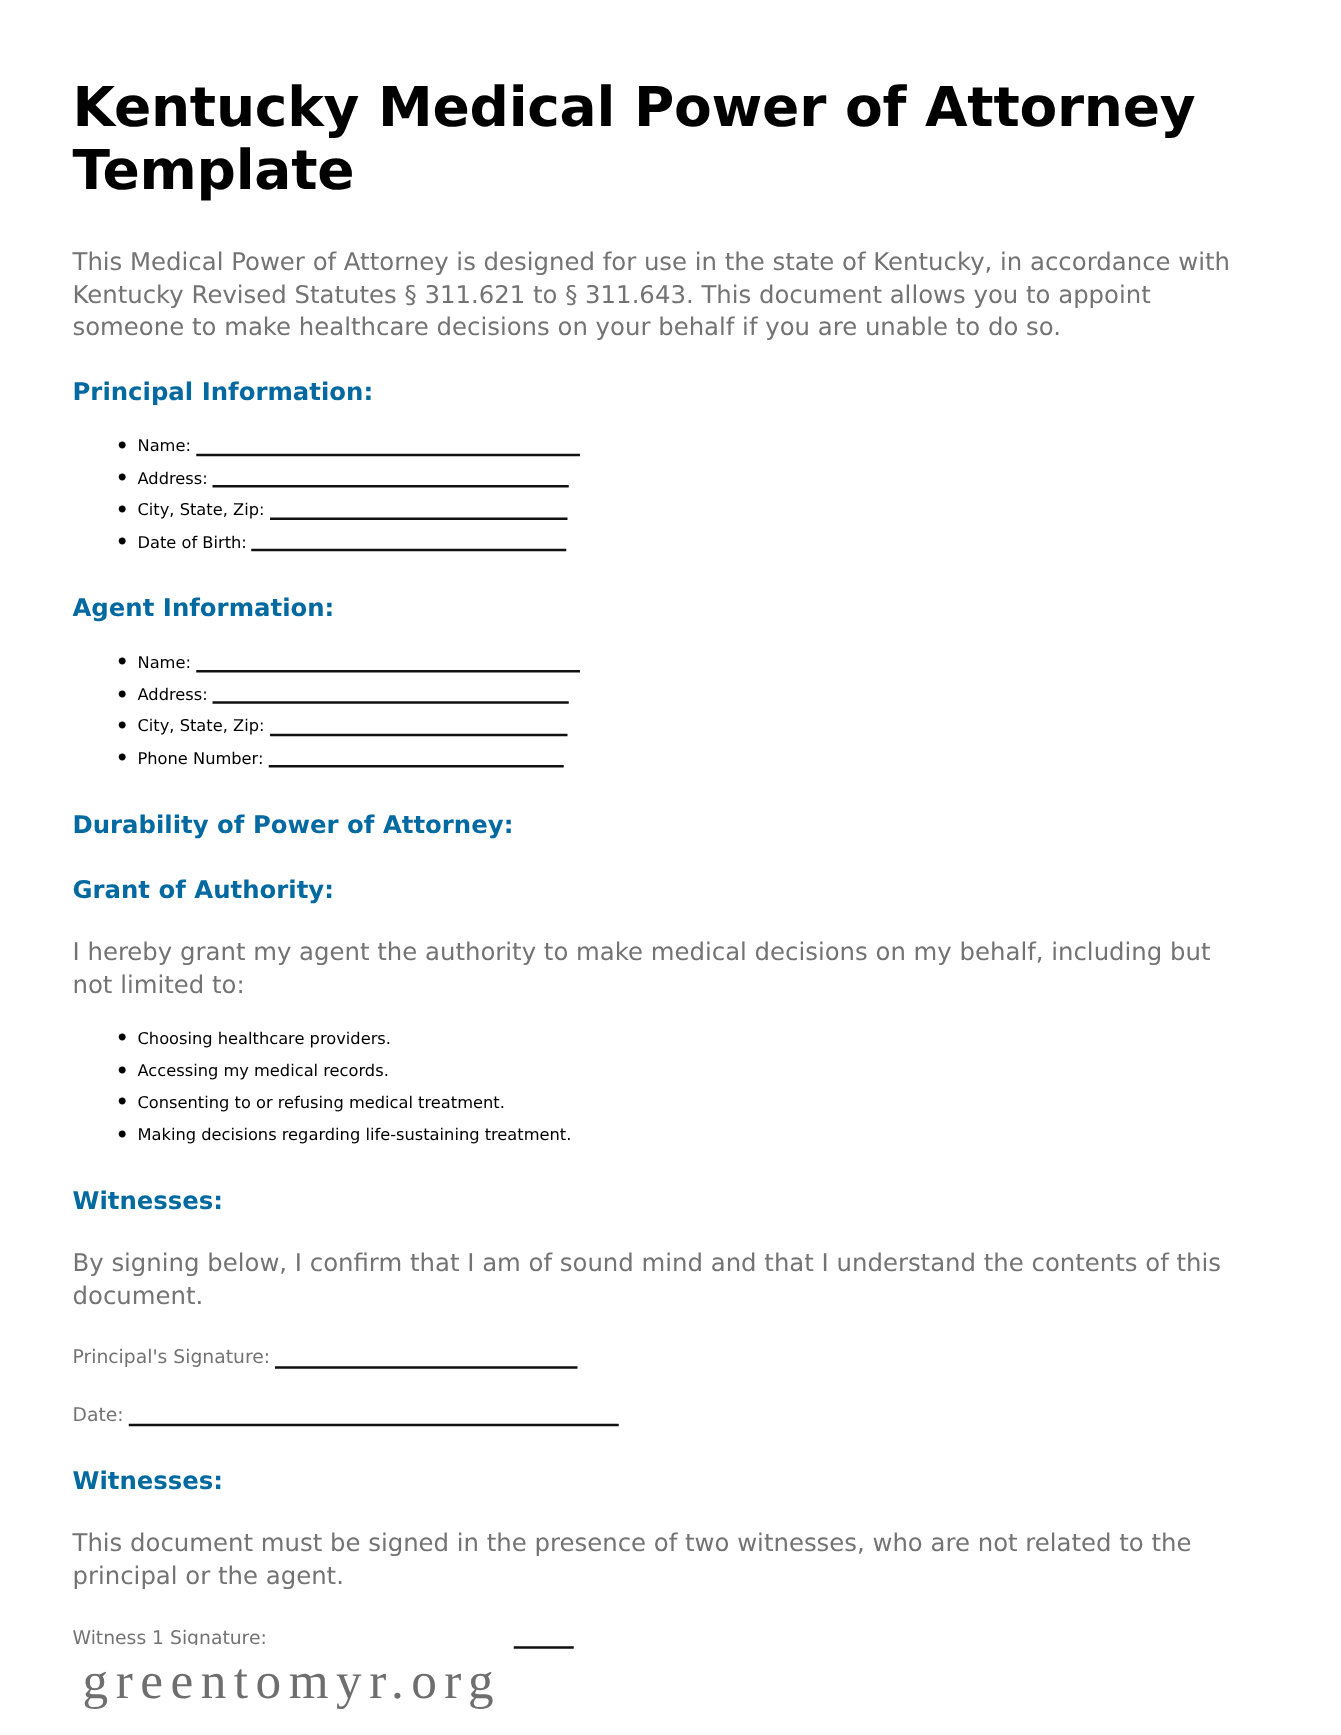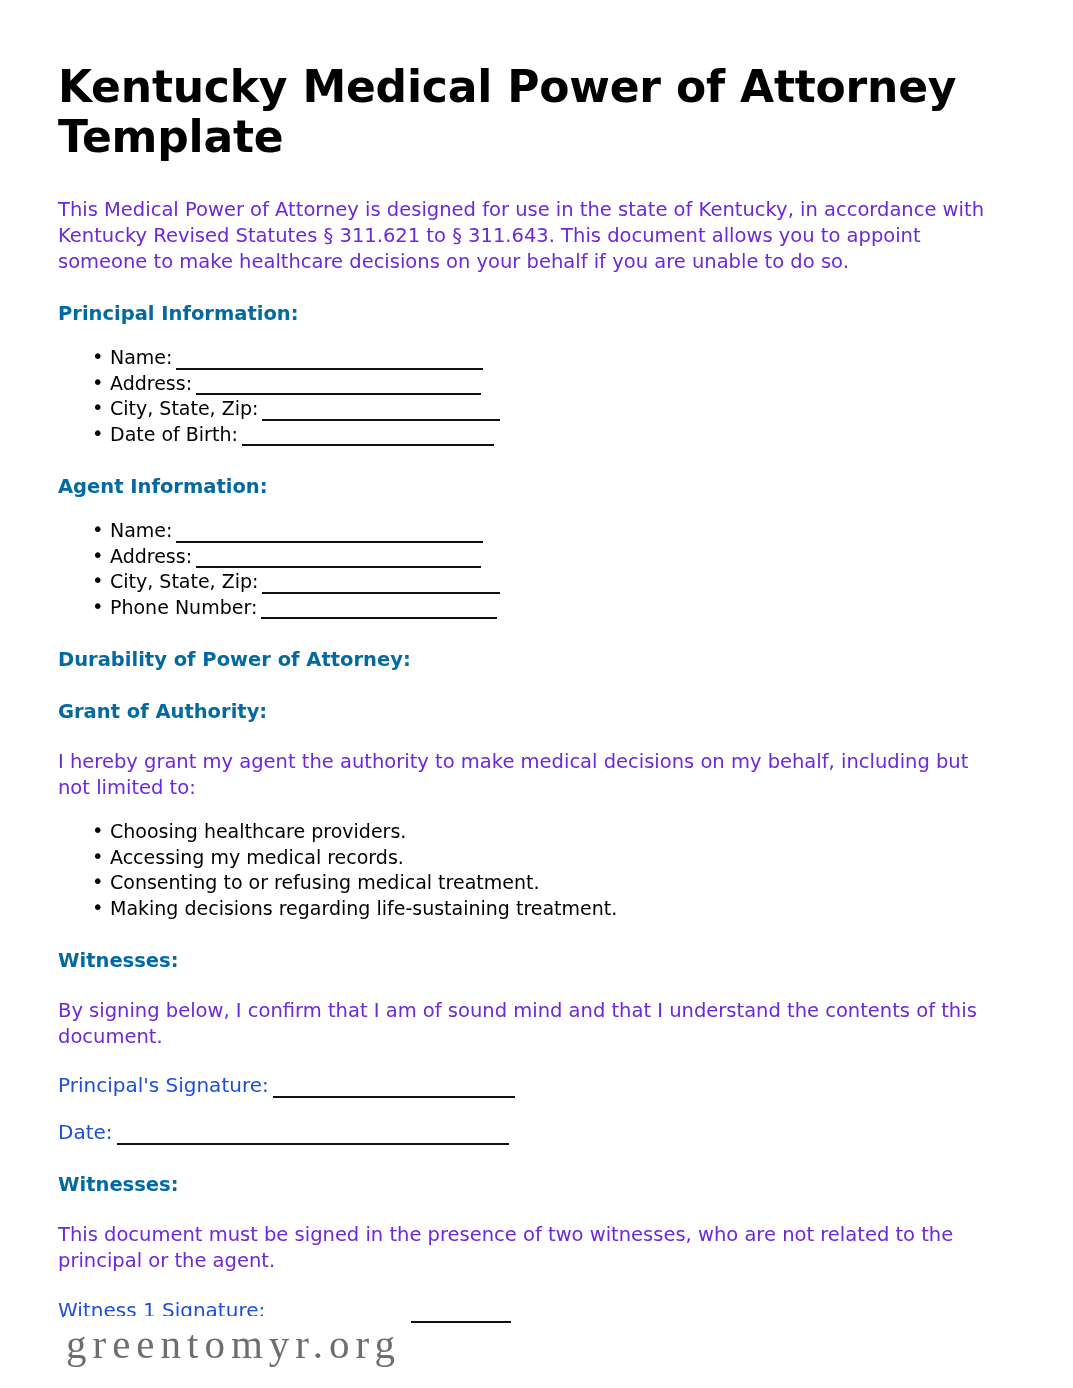--- a/index.html
+++ b/index.html
@@ -37,21 +37,21 @@
     margin: 0;
     padding-top: 62px;
     color: #000;
   }
 
   
   .para {
     font-size: 19.5px;
     line-height: 25.6px;
     margin: 0;
-    color: #6d28d9;
+    color: #737373;
   }
   .intro {
     padding-top: 35px;
   }
 
   
   .sec-head {
     font-size: 19.5px;
     font-weight: 700;
     line-height: 25px;
@@ -63,21 +63,21 @@
 
   
   ul.bullets {
     list-style: none;
     margin: 0;
     padding: 0;
     padding-top: 19px;
   }
   ul.bullets li {
     position: relative;
-    font-size: 19px;
+    font-size: 13px;
     line-height: 25.5px;
     padding-left: 52px;
     white-space: nowrap;
     color: #000;
   }
   ul.bullets li::before {
     content: "\2022";
     position: absolute;
     left: 34px;
     top: -1px;
@@ -96,25 +96,25 @@
   .w-name    { width: 307px; }
   .w-addr    { width: 285px; }
   .w-city    { width: 238px; }
   .w-dob     { width: 252px; }
   .w-phone   { width: 236px; }
   .w-agname  { width: 307px; }
   .w-agaddr  { width: 285px; }
   .w-agcity  { width: 238px; }
 
   .sigline {
-    font-size: 20px;
+    font-size: 15px;
     line-height: 25.5px;
     margin: 0;
     white-space: nowrap;
-    color: #1d4ed8;
+    color: #737373;
   }
   .w-psig  { width: 242px; }
   .w-date  { width: 392px; }
   .w-wit1  { width: 242px; }
 
   .gap-sig   { padding-top: 24px; }
   .gap-date  { padding-top: 21px; }
   .gap-wit   { padding-top: 24px; }
 
   

